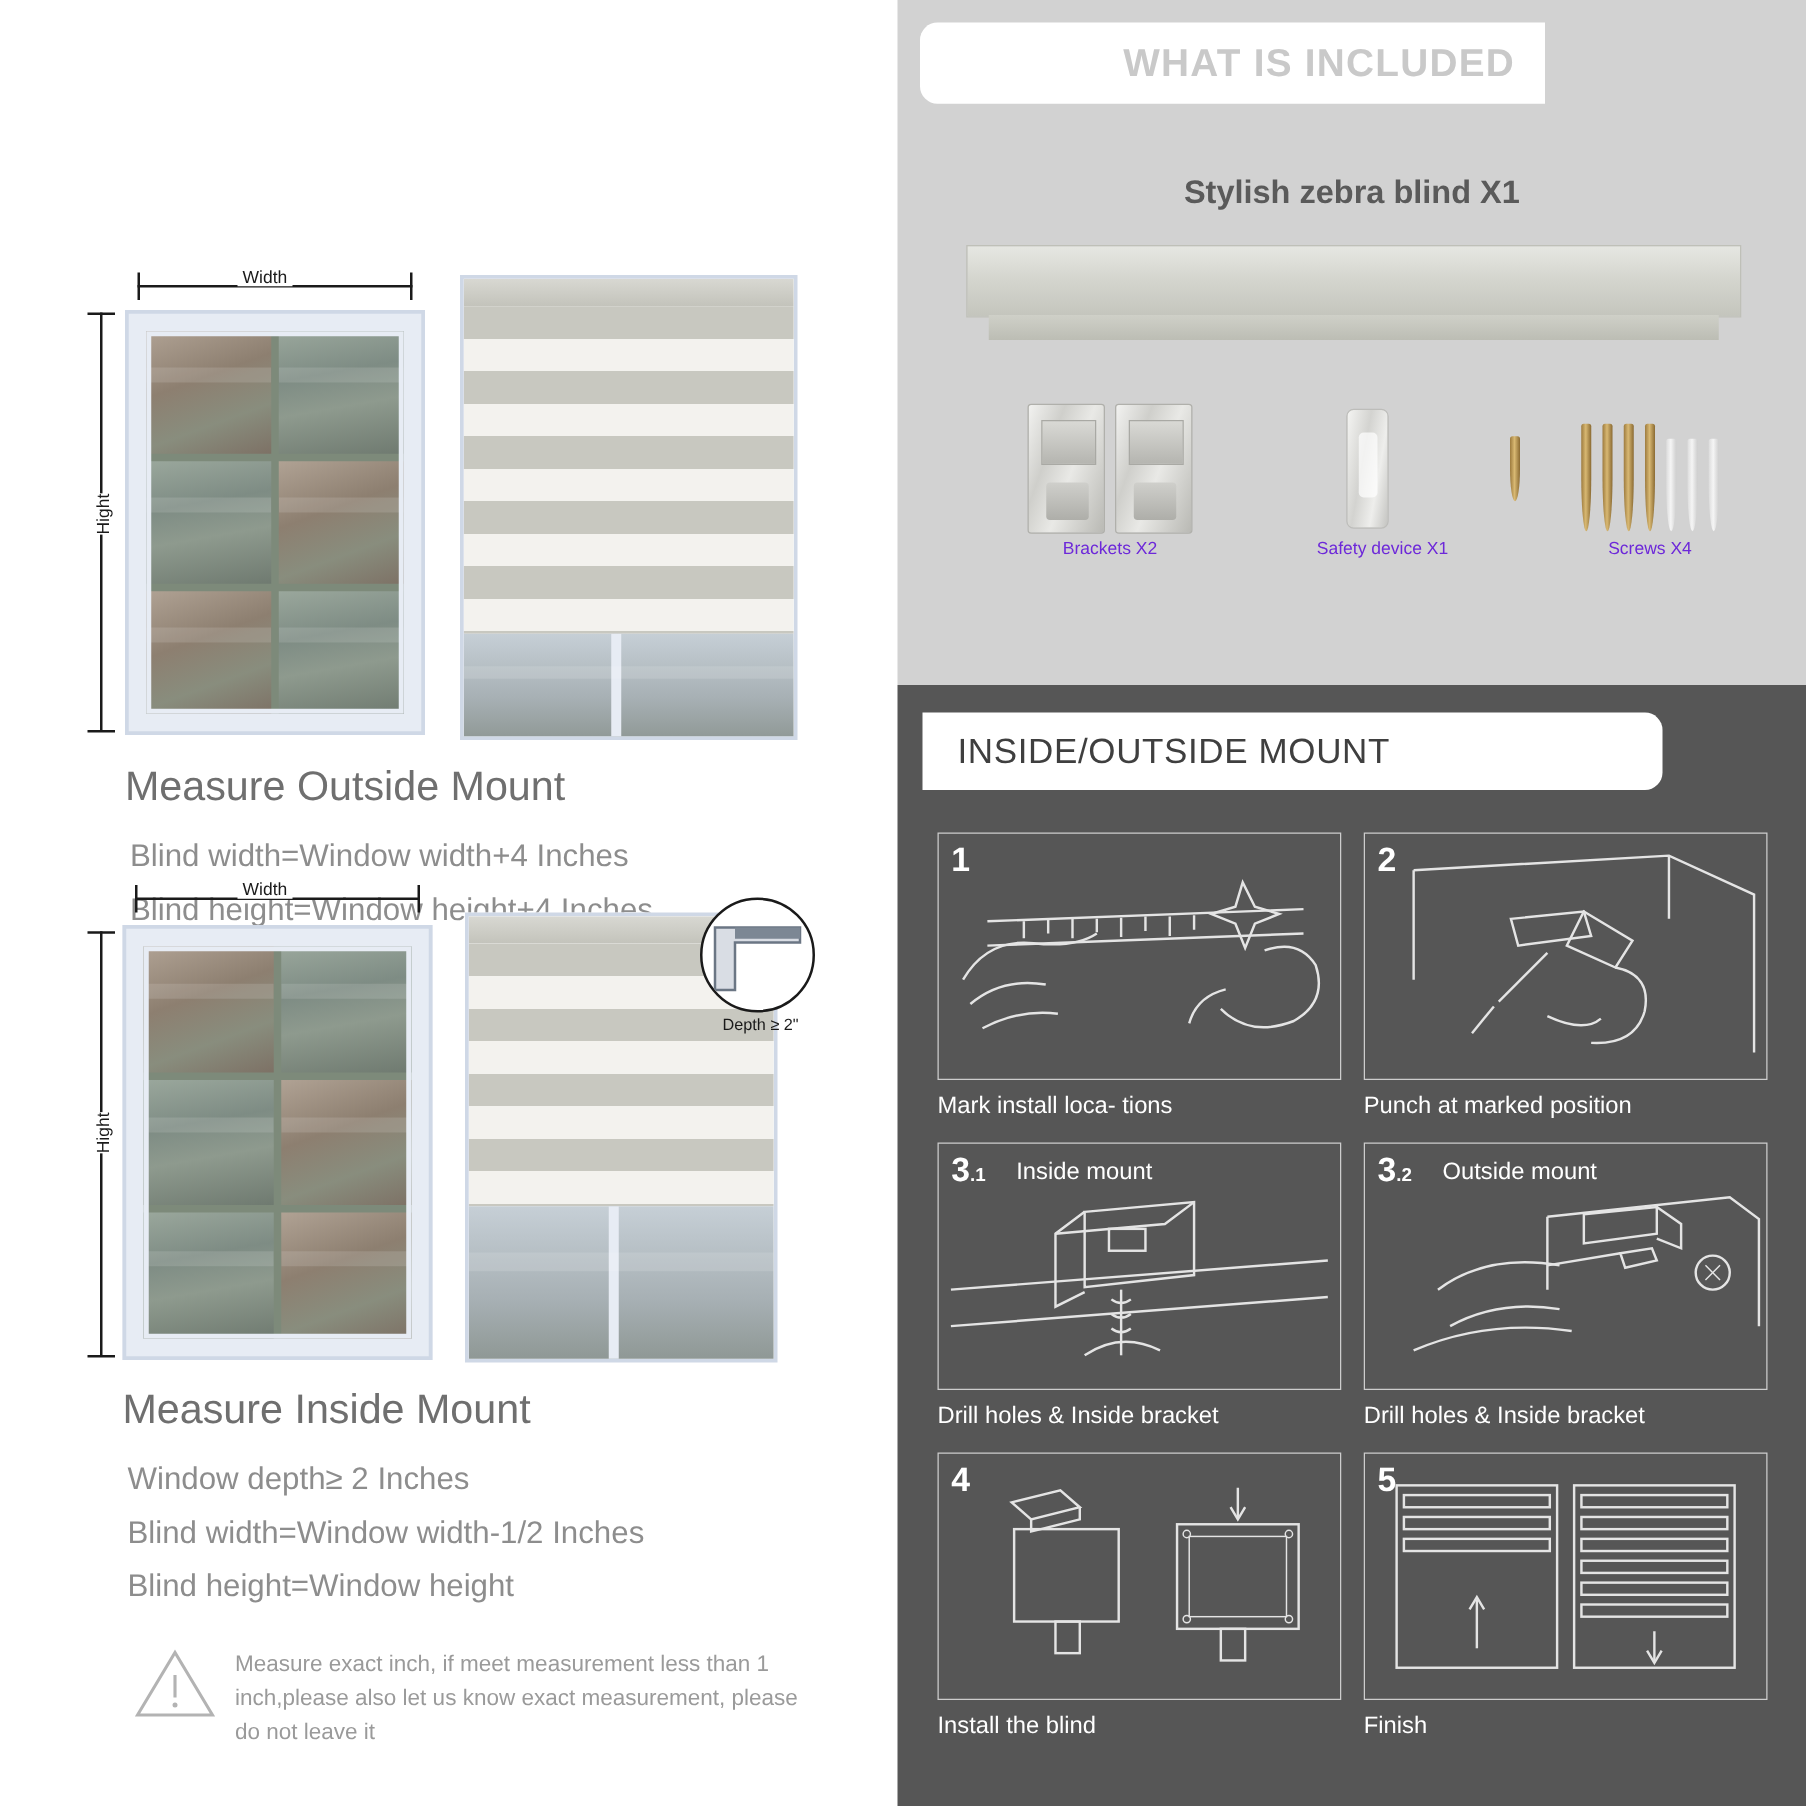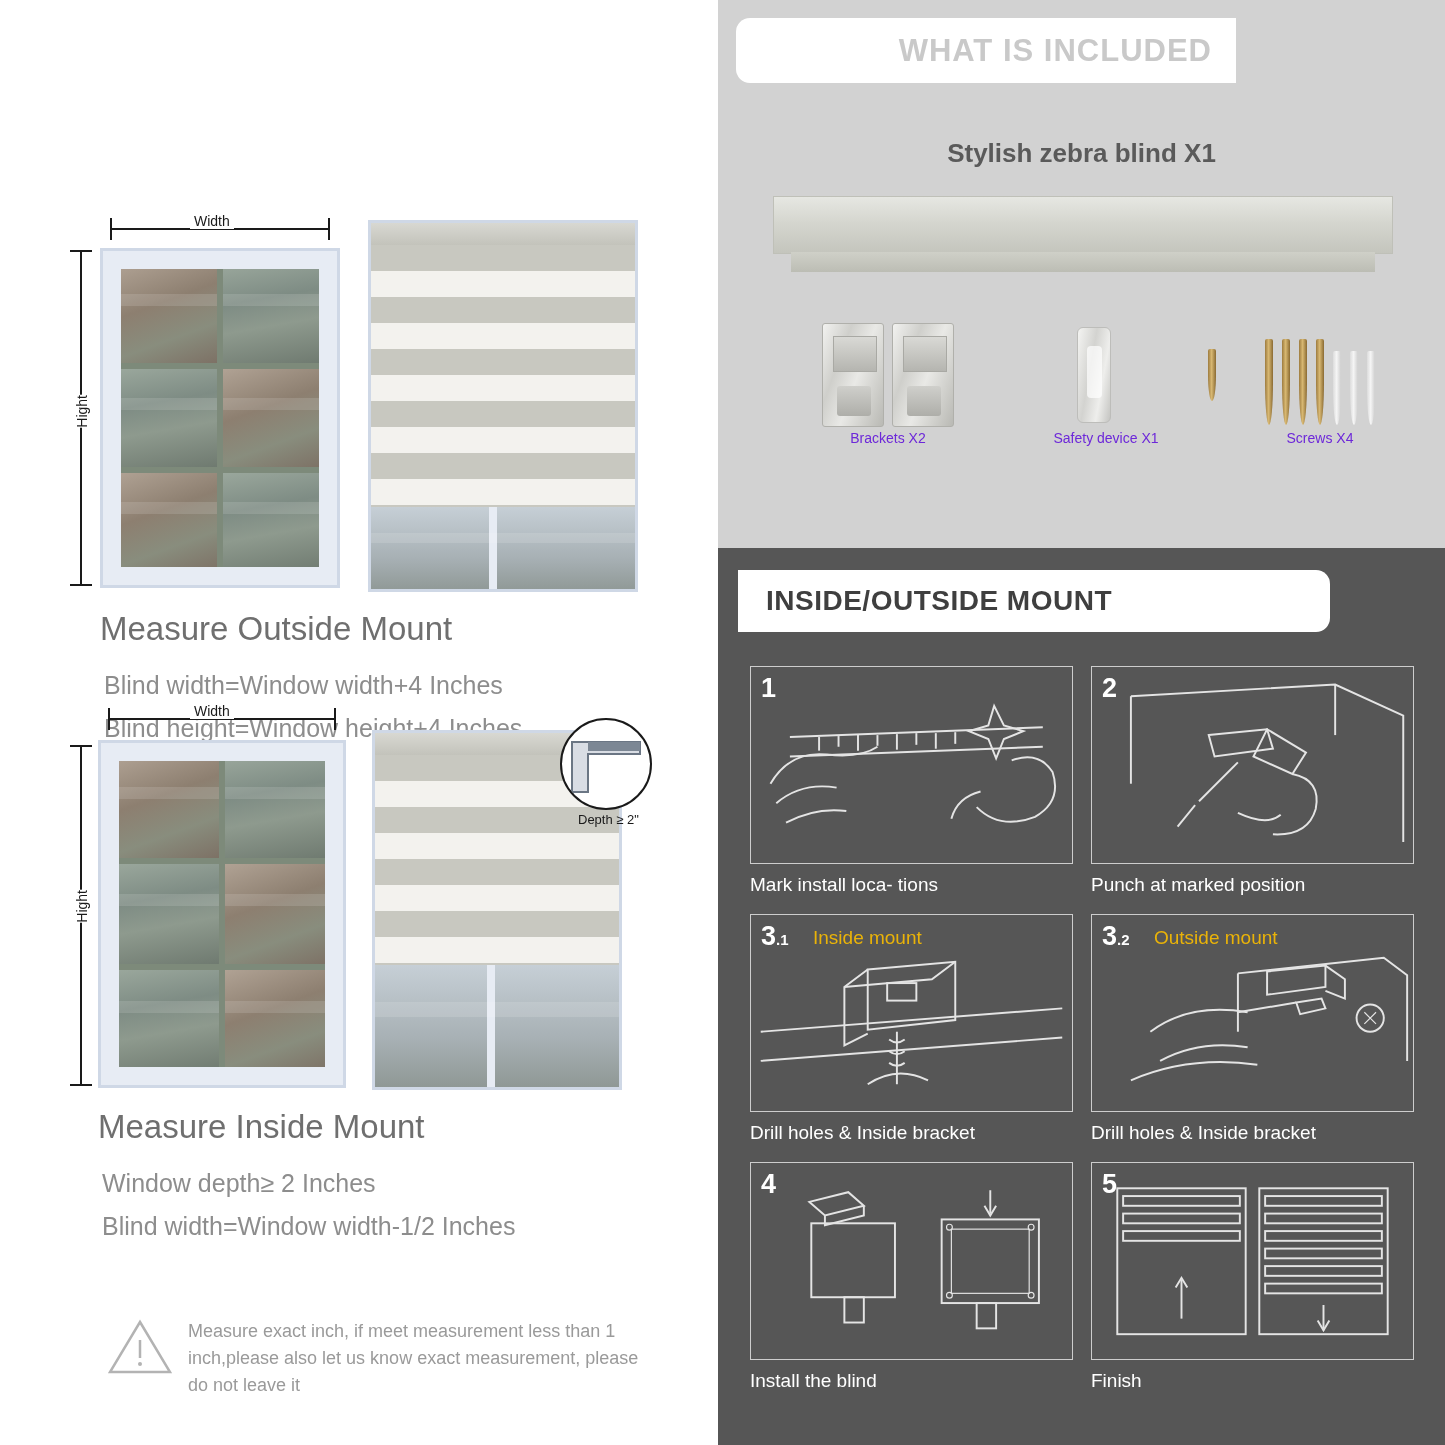--- a/index.html
+++ b/index.html
@@ -178,39 +178,39 @@
   
   .right-bot {
     position:absolute; left:718px; top:548px; width:727px; height:897px;
     background:#565656;
   }
   .banner-mount {
     position:absolute; left:20px; top:22px; width:592px; height:62px;
     background:#ffffff; border-radius:0 14px 14px 0;
     display:flex; align-items:center; padding-left:28px;
   }
-  .banner-mount span { color:#3f3f3f; font-size:28px; font-weight:bold; letter-spacing:0.5px; }
+  .banner-mount span { color:#3f3f3f; font-size:28px; font-weight:normal; letter-spacing:0.5px; }
 
   .steps {
     position:absolute; left:32px; top:118px; width:664px;
     display:grid; grid-template-columns:1fr 1fr; gap:18px 18px;
   }
   .step { }
   .step .box {
     position:relative; height:198px;
     border:1px solid #cdcdcd; background:#565656;
     overflow:hidden;
   }
   .step .num {
     position:absolute; left:10px; top:6px; color:#ffffff;
     font-size:27px; font-weight:bold; z-index:4;
   }
   .step .num small { font-size:15px; font-weight:bold; }
   .step .inline-label {
-    position:absolute; left:62px; top:12px; color:#eab308; font-size:19px; z-index:4;
+    position:absolute; left:62px; top:12px; color:#ffffff; font-size:19px; z-index:4;
   }
   .step .cap {
     margin-top:10px; color:#ffffff; font-size:19px;
   }
   .sk { position:absolute; inset:0; }
   .sk line, .sk path, .sk rect, .sk circle, .sk polyline, .sk polygon {
     stroke:#e4e4e4; fill:none; stroke-width:2;
   }
   .sk .thin { stroke-width:1.2; }
   .sk .fillwhite { fill:#d9d9d9; stroke:none; }
@@ -300,20 +300,21 @@
           <rect x="26" y="22" width="52" height="9" fill="#7c8794"></rect>
         </svg>
       </div>
       <div class="depth-label" style="left:578px; top:112px;">Depth ≥ 2"</div>
     </div>
 
     <div style="position:absolute; left:98px; top:1108px; width:620px;">
       <h2 class="heading">Measure Inside Mount</h2>
       <p class="subline" style="margin-top:18px;">Window depth≥ 2 Inches</p>
       <p class="subline">Blind width=Window width-1/2 Inches</p>
+      <p class="subline">Blind height=Window height</p>
     </div>
 
     <div class="note" style="position:absolute; left:108px; top:1318px; width:540px;">
       <svg class="tri" viewBox="0 0 64 58">
         <polygon points="32,4 62,54 2,54" fill="none" stroke="#b3b3b3" stroke-width="2.5"></polygon>
         <line x1="32" y1="22" x2="32" y2="40" stroke="#b3b3b3" stroke-width="2.5"></line>
         <circle cx="32" cy="46" r="2" fill="#b3b3b3"></circle>
       </svg>
       <p>Measure exact inch, if meet measurement less than 1 inch,please also let us know exact measurement, please do not leave it</p>
     </div>

